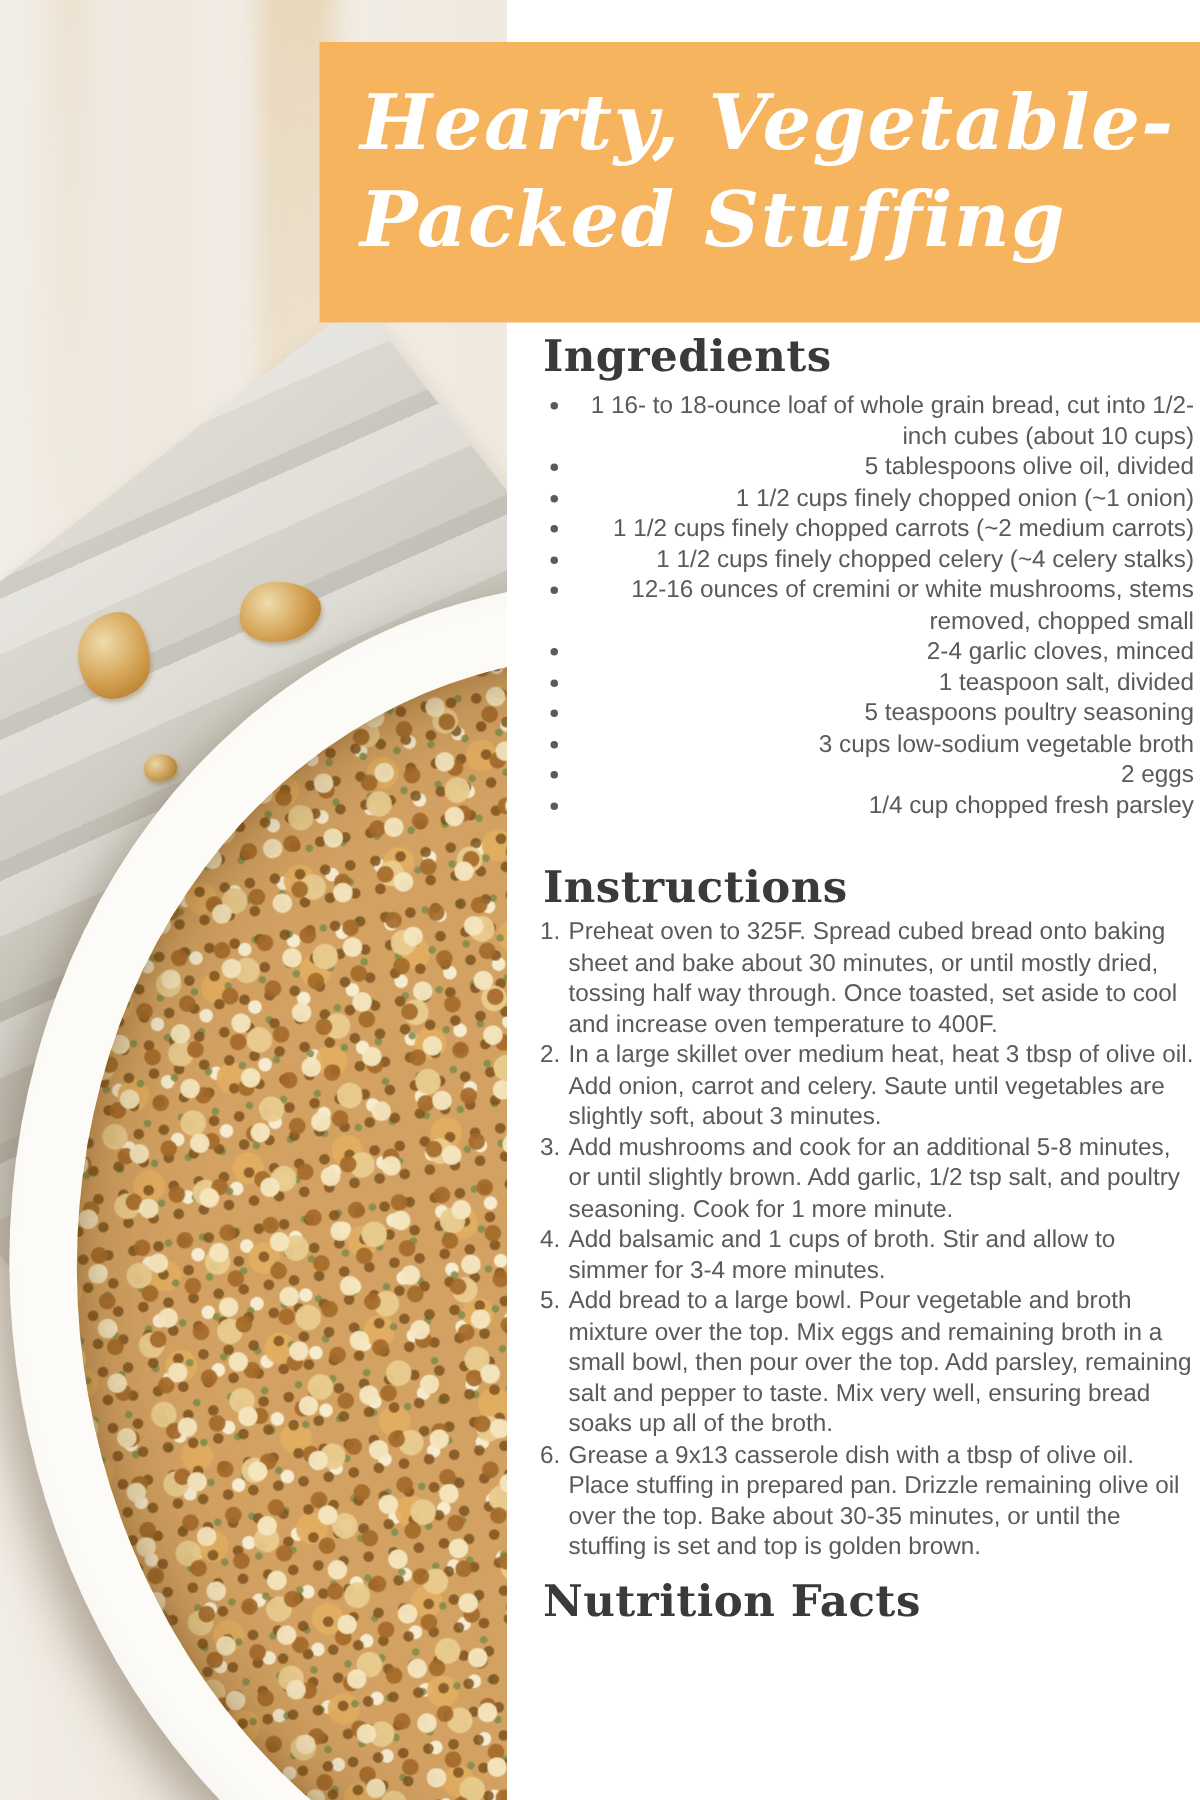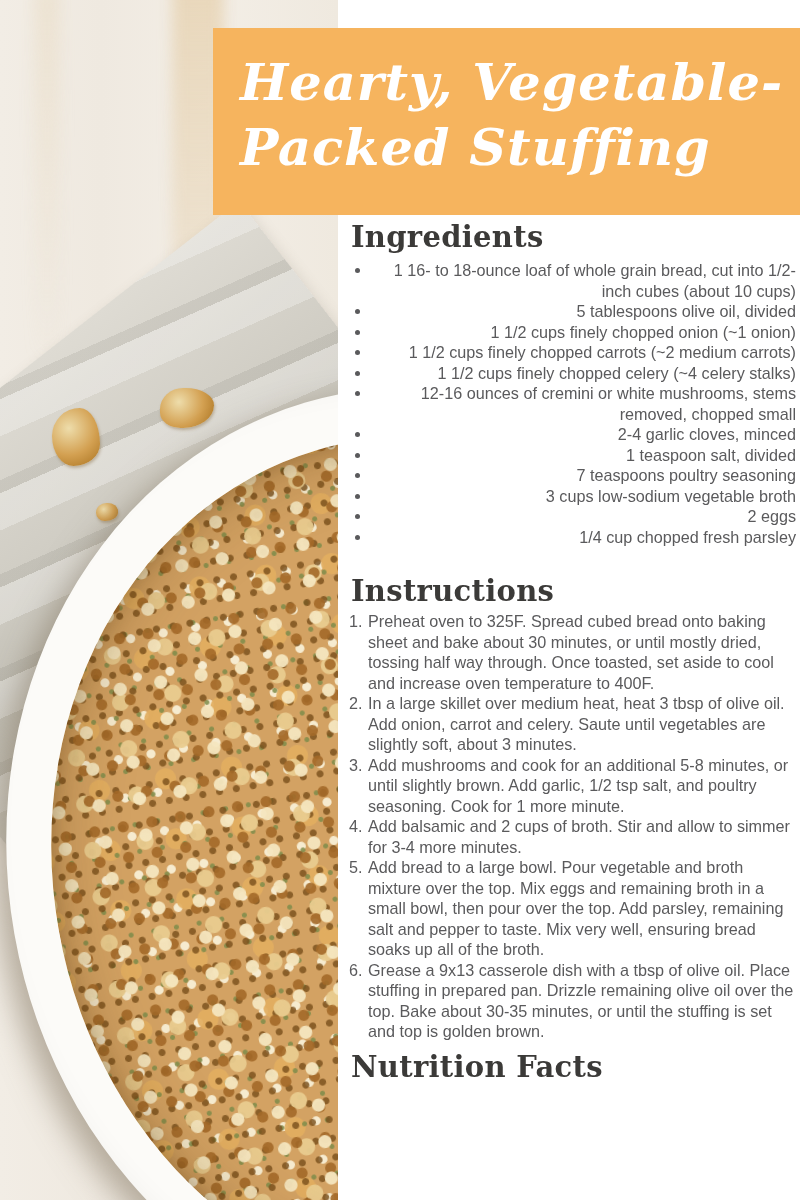--- a/index.html
+++ b/index.html
@@ -64,21 +64,21 @@
     box-sizing:border-box;padding:22px 0 0 27px;
   }
   .banner .title-line{
     font-family:"DejaVu Serif", serif;font-style:italic;font-weight:700;
     font-size:51px;line-height:65px;color:#ffffff;letter-spacing:1px;white-space:nowrap;
   }
 
   
   .content{
     position:absolute;left:338px;top:0;width:462px;height:1200px;background:#ffffff;
-    box-sizing:border-box;padding:0 4px 0 13px;z-index:2;
+    box-sizing:border-box;padding:0 4px 0 24px;z-index:2;
     color:var(--body-text,#5a5a5c);
     font-size:16.2px;line-height:20.5px;
   }
   .content h2{
     font-family:"DejaVu Serif", serif;font-weight:700;
     font-size:29px;line-height:36px;letter-spacing:.3px;
     color:var(--heading,#3b3a38);margin:0;
   }
   h2.ing{margin-top:219px;}
   h2.ins{margin-top:26px;}
@@ -111,32 +111,32 @@
     <h2 class="ing">Ingredients</h2>
     <ul class="ing-list">
       <li>1 16- to 18-ounce loaf of whole grain bread, cut into 1/2-inch cubes (about 10 cups)</li>
       <li>5 tablespoons olive oil, divided</li>
       <li>1 1/2 cups finely chopped onion (~1 onion)</li>
       <li>1 1/2 cups finely chopped carrots (~2 medium carrots)</li>
       <li>1 1/2 cups finely chopped celery (~4 celery stalks)</li>
       <li>12-16 ounces of cremini or white mushrooms, stems removed, chopped small</li>
       <li>2-4 garlic cloves, minced</li>
       <li>1 teaspoon salt, divided</li>
-      <li>7 teaspoons poultry seasoning</li>
+      <li>5 teaspoons poultry seasoning</li>
       <li>3 cups low-sodium vegetable broth</li>
       <li>2 eggs</li>
       <li>1/4 cup chopped fresh parsley</li>
     </ul>
 
     <h2 class="ins">Instructions</h2>
     <ol class="ins-list">
       <li>Preheat oven to 325F. Spread cubed bread onto baking sheet and bake about 30 minutes, or until mostly dried, tossing half way through. Once toasted, set aside to cool and increase oven temperature to 400F.</li>
       <li>In a large skillet over medium heat, heat 3 tbsp of olive oil. Add onion, carrot and celery. Saute until vegetables are slightly soft, about 3 minutes.</li>
       <li>Add mushrooms and cook for an additional 5-8 minutes, or until slightly brown. Add garlic, 1/2 tsp salt, and poultry seasoning. Cook for 1 more minute.</li>
-      <li>Add balsamic and 2 cups of broth. Stir and allow to simmer for 3-4 more minutes.</li>
+      <li>Add balsamic and 1 cups of broth. Stir and allow to simmer for 3-4 more minutes.</li>
       <li>Add bread to a large bowl. Pour vegetable and broth mixture over the top. Mix eggs and remaining broth in a small bowl, then pour over the top. Add parsley, remaining salt and pepper to taste.  Mix very well, ensuring bread soaks up all of the broth.</li>
       <li>Grease a 9x13 casserole dish with a tbsp of olive oil. Place stuffing in prepared pan. Drizzle remaining olive oil over the top. Bake about 30-35 minutes, or until the stuffing is set and top is golden brown.</li>
     </ol>
 
     <h2 class="nut">Nutrition Facts</h2>
   </div>
 
   <div class="banner">
     <div class="title-line">Hearty, Vegetable-</div>
     <div class="title-line">Packed Stuffing</div>

